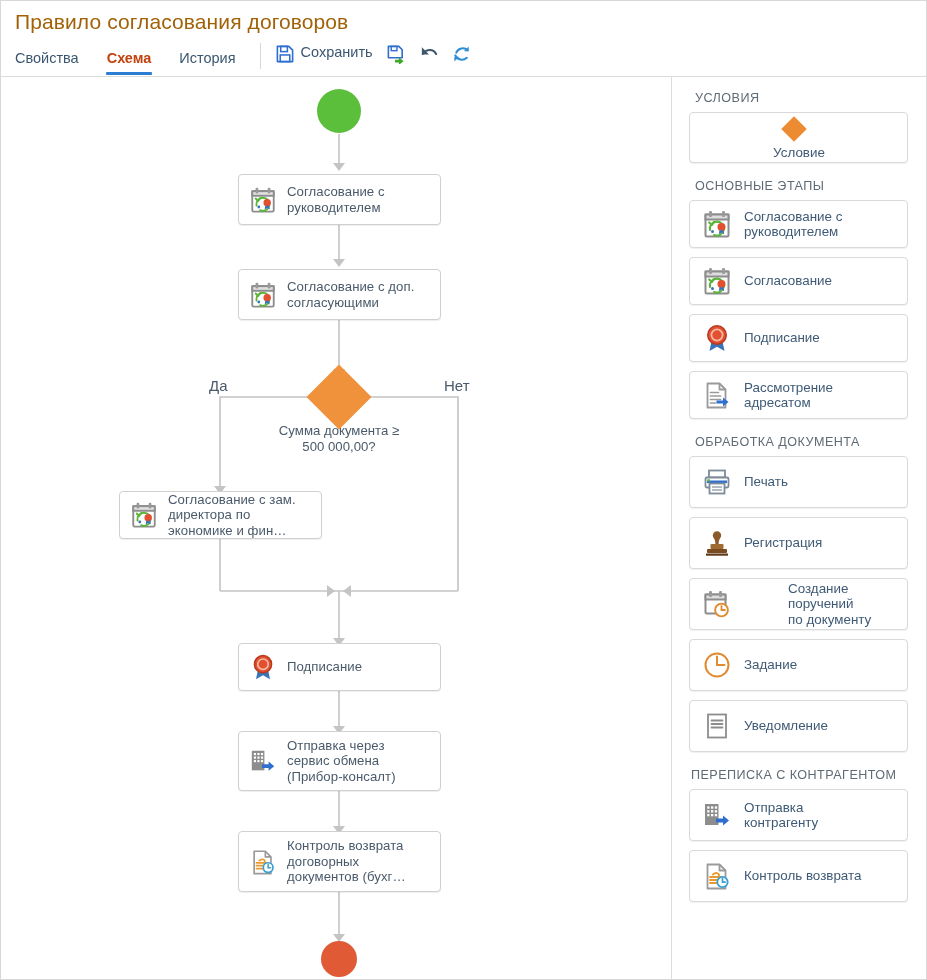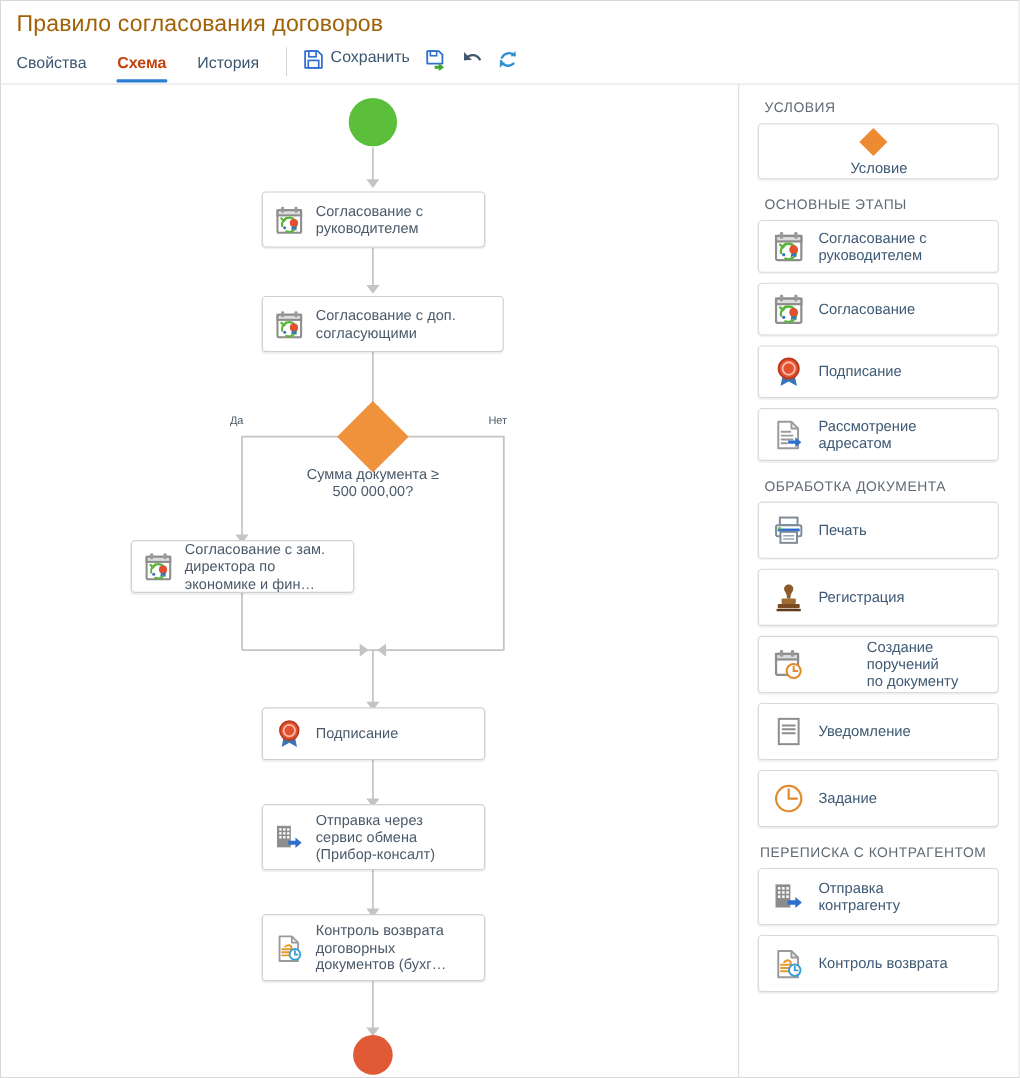--- a/index.html
+++ b/index.html
@@ -79,21 +79,21 @@
     font-size: 13.2px; color: #4a5a6a; line-height: 15.5px;
     white-space: pre-line; letter-spacing: 0.05px;
   }
 
   .terminator { position: absolute; border-radius: 50%; }
   .diamond-node {
     position: absolute; width: 46px; height: 46px;
     background: #f0923c; transform: rotate(45deg);
   }
   .branch-label {
-    position: absolute; font-size: 10px; color: #4a5a6a;
+    position: absolute; font-size: 15px; color: #4a5a6a;
   }
   .cond-text {
     position: absolute; font-size: 13.2px; color: #4a5a6a; line-height: 15.5px;
     text-align: center; white-space: pre-line; width: 190px;
   }
 
   
   #palette {
     position: absolute; left: 672px; top: 76px;
     width: 253px; height: 903px;
@@ -349,21 +349,21 @@
     <div class="node" style="left:237px; top:97px; width:203px; height:51px;">
       <span class="nicon">
         <svg width="28" height="28" viewBox="0 0 30 30">
             <use href="#ic-approval-cal"></use>
           </svg>
       </span>
       <span class="nlabel">Согласование с
 руководителем</span>
     </div>
 
-    <div class="node" style="left:237px; top:192px; width:220px; height:51px;">
+    <div class="node" style="left:237px; top:192px; width:203px; height:51px;">
       <span class="nicon">
         <svg width="28" height="28" viewBox="0 0 30 30">
             <use href="#ic-approval-cal"></use>
           </svg>
       </span>
       <span class="nlabel">Согласование с доп.
 согласующими</span>
     </div>
 
     <div class="diamond-node" style="left:315px; top:297px;"></div>
@@ -487,32 +487,32 @@
         <svg width="30" height="30" viewBox="0 0 30 30">
             <use href="#ic-cal-clock"></use>
           </svg>
       </span>
       <span class="plabel">Создание поручений
 по документу</span>
     </div>
     <div class="pal-item" style="height:52px;">
       <span class="picon">
         <svg width="30" height="30" viewBox="0 0 30 30">
+            <use href="#ic-clock"></use>
+          </svg>
+      </span>
+      <span class="plabel">Задание</span>
+    </div>
+    <div class="pal-item" style="height:52px;">
+      <span class="picon">
+        <svg width="30" height="30" viewBox="0 0 30 30">
             <use href="#ic-notif"></use>
           </svg>
       </span>
       <span class="plabel">Уведомление</span>
-    </div>
-    <div class="pal-item" style="height:52px;">
-      <span class="picon">
-        <svg width="30" height="30" viewBox="0 0 30 30">
-            <use href="#ic-clock"></use>
-          </svg>
-      </span>
-      <span class="plabel">Задание</span>
     </div>
 
     <div class="pal-group-title" style="margin-left:2px;">ПЕРЕПИСКА С КОНТРАГЕНТОМ</div>
     <div class="pal-item" style="height:52px;">
       <span class="picon">
         <svg width="30" height="30" viewBox="0 0 30 30">
             <use href="#ic-send-bldg"></use>
           </svg>
       </span>
       <span class="plabel">Отправка

